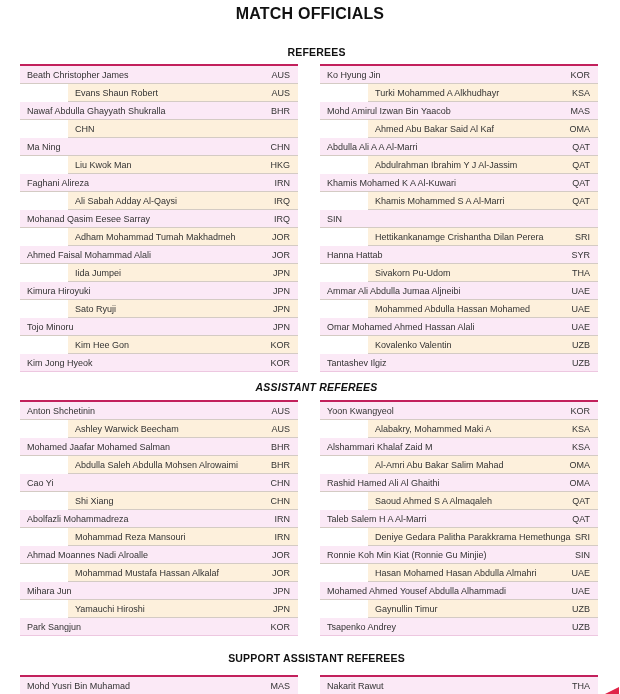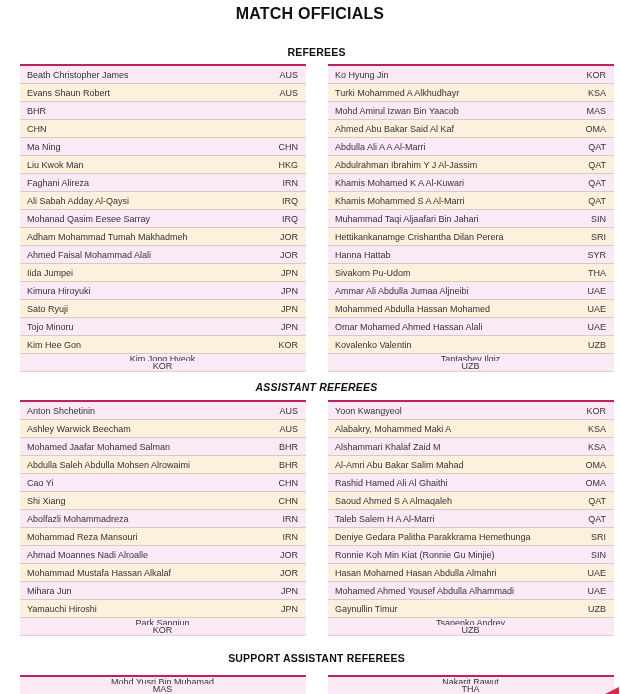--- a/index.html
+++ b/index.html
@@ -24,33 +24,33 @@
     letter-spacing:.2px;
   }
   .section-title{
     margin:0;text-align:center;font-size:10.5px;font-weight:bold;
     color:var(--title);letter-spacing:.2px;padding-left:13px;
   }
   .st-referees{margin-top:23px;margin-bottom:6px;}
   .st-assistant{margin-top:9px;margin-bottom:7px;font-style:italic;}
   .st-support{margin-top:16px;margin-bottom:11px;}
   .tables{
-    display:flex;padding-left:20px;padding-right:6px;gap:22px;
+    display:flex;padding-left:20px;padding-right:22px;gap:22px;
   }
   .official-table{
     flex:1;border-top:2px solid var(--accent);
   }
   .row{
     display:flex;align-items:center;height:18px;box-sizing:border-box;
     padding:0 8px 0 7px;border-bottom:1px solid var(--separator);
     font-size:9px;color:var(--text);
   }
   .row.pink{background:var(--row-pink);}
-  .row.cream{background:var(--row-cream);}
-  .row:last-child{border-bottom:1px solid var(--table-bottom);flex-direction:column;}
+  .row.cream{background:var(--row-cream);margin-left:48px;}
+  .row:last-child{border-bottom:1px solid var(--table-bottom);}
   .row .name{flex:1;white-space:nowrap;overflow:hidden;}
   .row .code{text-align:right;white-space:nowrap;}
   .corner-wedge{
     position:absolute;right:1px;bottom:0;width:0;height:0;
     border-bottom:7px solid var(--wedge);
     border-left:14px solid transparent;
   }
 </style>
 </head>
 <body>
@@ -62,20 +62,21 @@
   <div class="official-table">
       <div class="row pink">
         <span class="name">Beath Christopher James</span>
         <span class="code">AUS</span>
       </div>
       <div class="row cream">
         <span class="name">Evans Shaun Robert</span>
         <span class="code">AUS</span>
       </div>
       <div class="row pink">
+        <span class="name">Nawaf Abdulla Ghayyath Shukralla</span>
         <span class="code">BHR</span>
       </div>
       <div class="row cream">
         <span class="code">CHN</span>
       </div>
       <div class="row pink">
         <span class="name">Ma Ning</span>
         <span class="code">CHN</span>
       </div>
       <div class="row cream">
@@ -154,21 +155,20 @@
       </div>
       <div class="row pink">
         <span class="name">Khamis Mohamed K A Al-Kuwari</span>
         <span class="code">QAT</span>
       </div>
       <div class="row cream">
         <span class="name">Khamis Mohammed S A Al-Marri</span>
         <span class="code">QAT</span>
       </div>
       <div class="row pink">
-        <span class="name">Muhammad Taqi Aljaafari Bin Jahari</span>
         <span class="code">SIN</span>
       </div>
       <div class="row cream">
         <span class="name">Hettikankanamge Crishantha Dilan Perera</span>
         <span class="code">SRI</span>
       </div>
       <div class="row pink">
         <span class="name">Hanna Hattab</span>
         <span class="code">SYR</span>
       </div>

